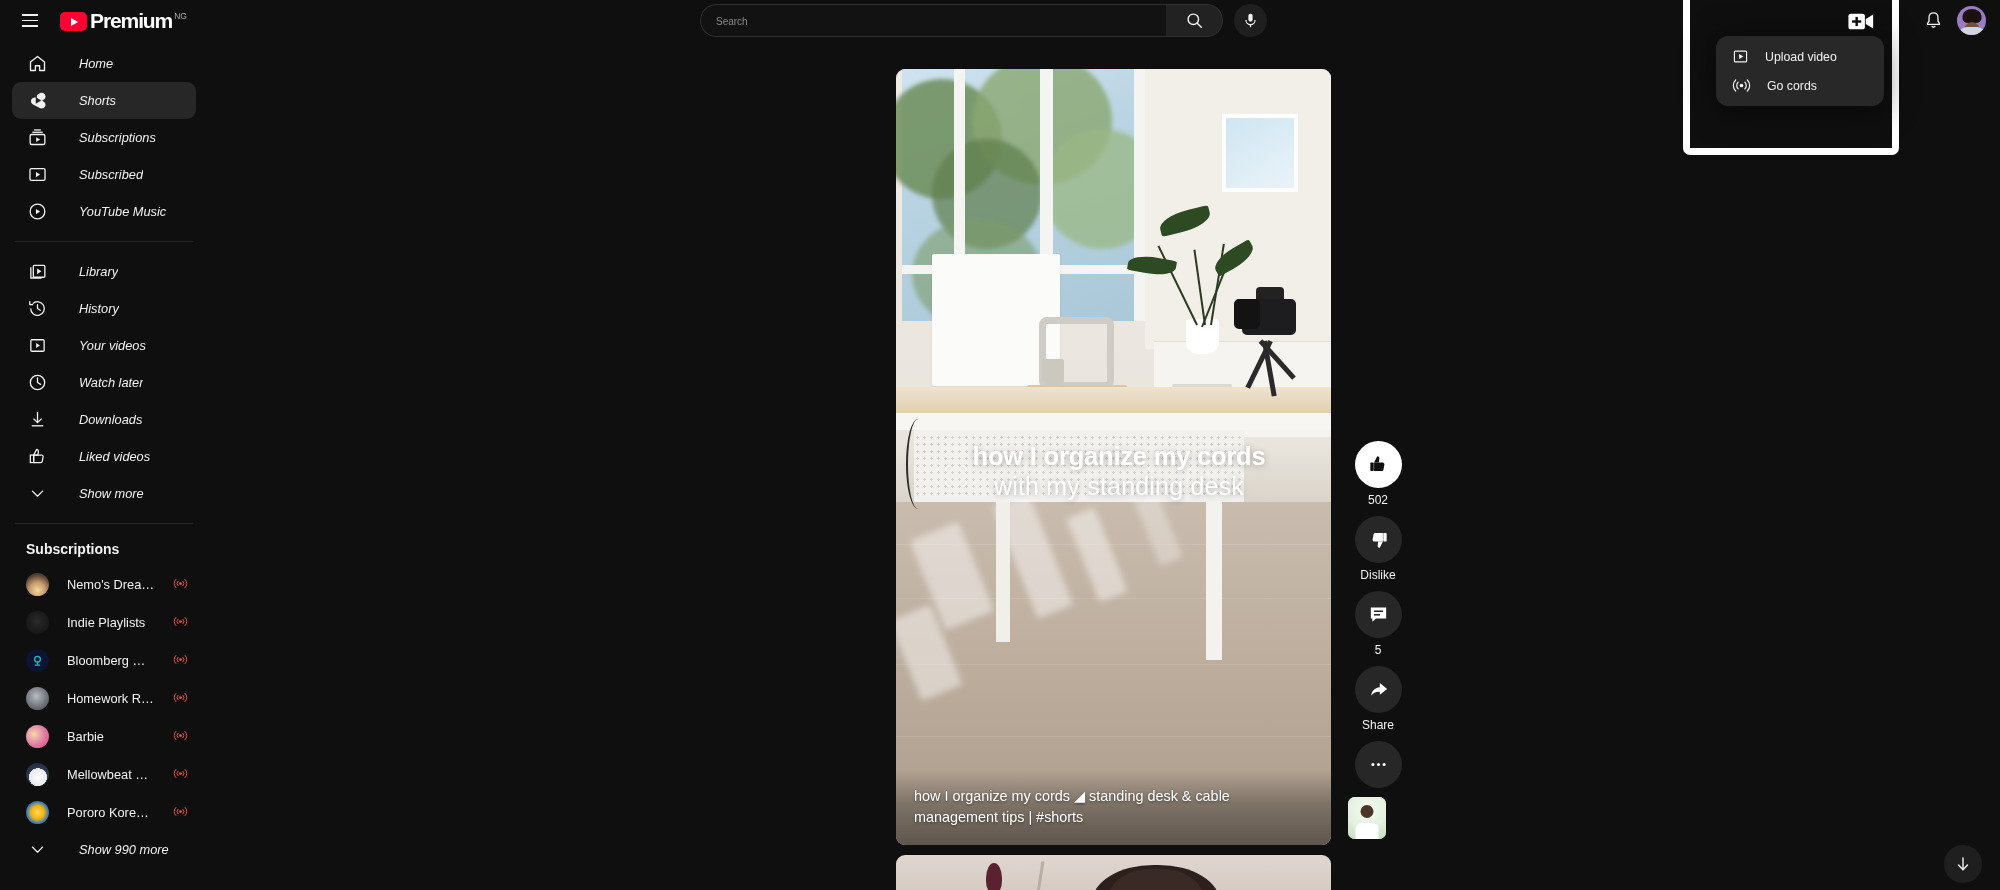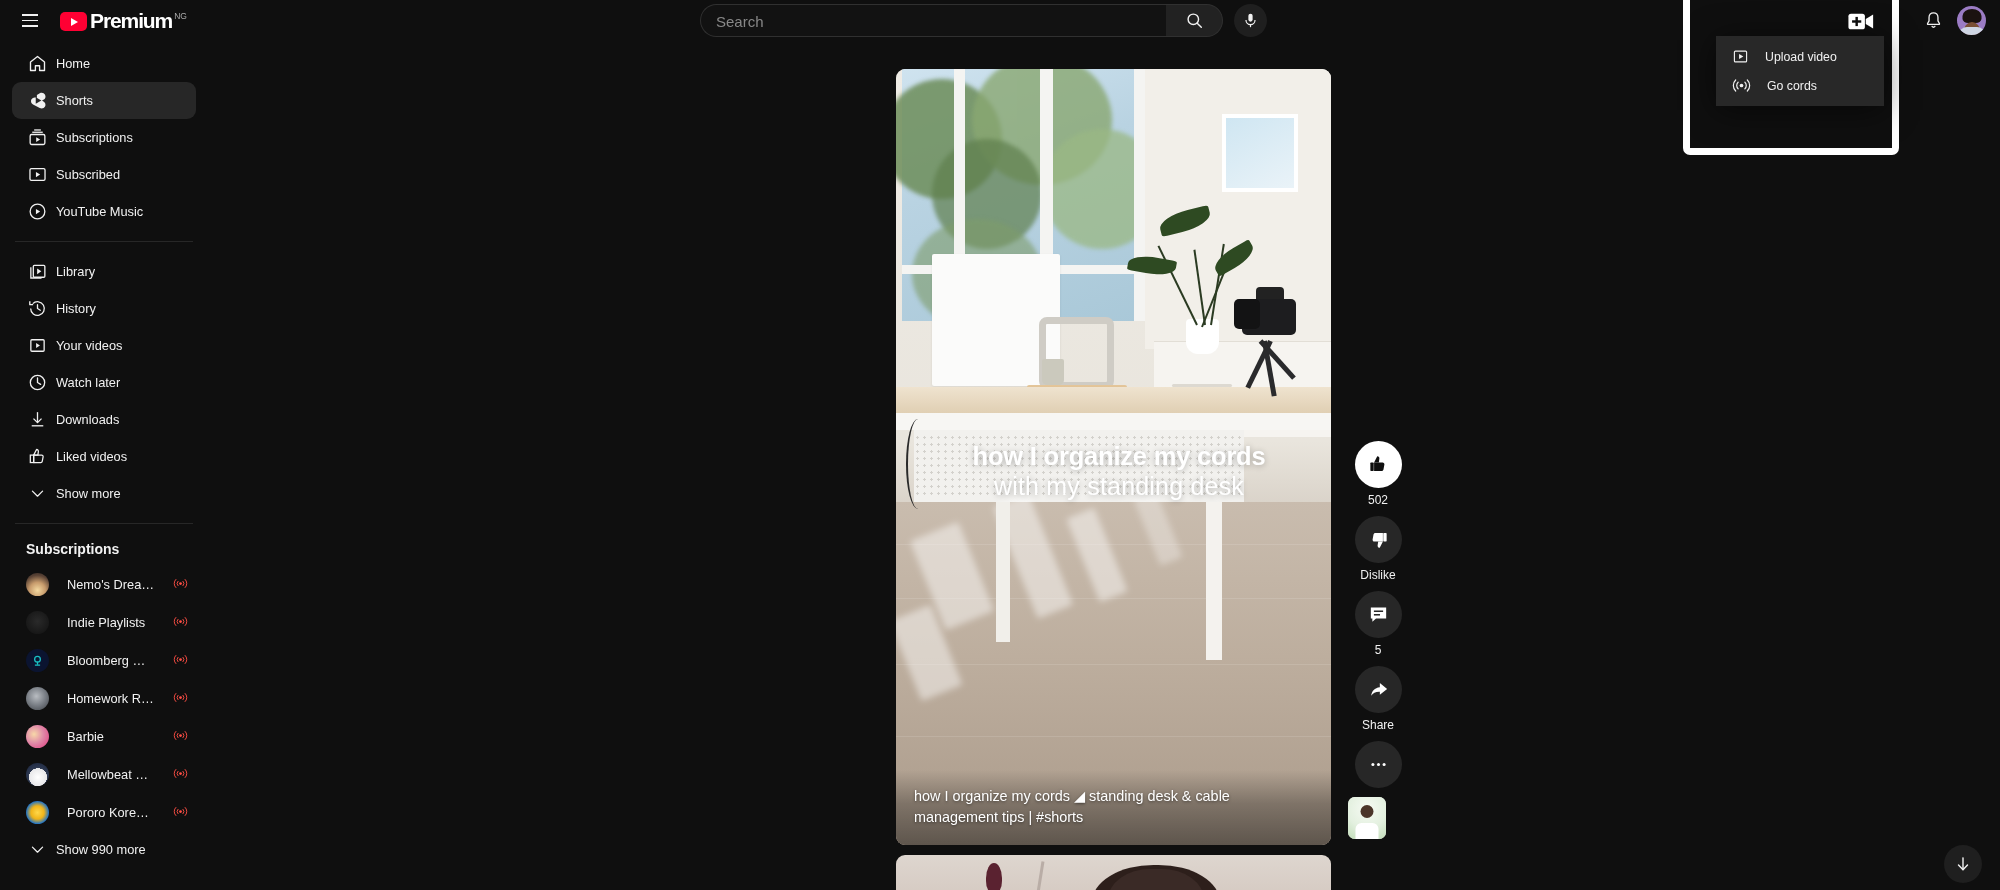--- a/index.html
+++ b/index.html
@@ -21,21 +21,21 @@
   .yt-play i{ width:0;height:0;border-left:7px solid #fff;border-top:4.5px solid transparent;
     border-bottom:4.5px solid transparent; margin-left:2px;}
   .logo-text{ font-size:21px; font-weight:bold; letter-spacing:-1.1px; color:#fff;
     margin-left:3px; line-height:21px; }
   .logo-sup{ font-size:8.5px; color:#aaa; margin-left:2px; margin-top:1px; letter-spacing:0; }
 
   .mast-center{ position:absolute; left:700px; top:4px; display:flex; align-items:center; gap:11px; }
   .search-box{ display:flex; width:523px; height:33px; }
   .search-input{
     flex:1; background:#121212; border:1px solid #303030; border-right:none;
-    border-radius:17px 0 0 17px; padding:2px 14px 0 15px; color:#f1f1f1; font-size:15px;
+    border-radius:17px 0 0 17px; padding:2px 14px 0 15px; color:#f1f1f1; font-size:10px;
     outline:none; font-family:"Liberation Sans", sans-serif;
   }
   .search-input::placeholder{ color:#888; }
   .search-btn{
     width:57px; background:#222222; border:1px solid #303030; border-left:none;
     border-radius:0 17px 17px 0; display:flex; align-items:center; justify-content:center;
     cursor:pointer;
   }
   .mic-btn{ width:33px;height:33px;border-radius:50%;background:#1f1f1f;
     display:flex;align-items:center;justify-content:center;cursor:pointer;}
@@ -53,36 +53,36 @@
   .avatar-body{position:absolute;left:50%;bottom:0;transform:translateX(-50%);
      width:26px;height:8px;border-radius:8px 8px 0 0;background:#cfd6e4;}
 
   
   #create-highlight{
     position:absolute; left:1683px; top:-8px; width:216px; height:163px;
     border:7px solid #ffffff; border-radius:7px; background:#0f0f0f; z-index:60;
   }
   #create-menu{
     position:absolute; left:1716px; top:36px; width:168px; height:70px;
-    background:#282828; border-radius:0; z-index:62; padding:6px 0;
+    background:#282828; border-radius:12px; z-index:62; padding:6px 0;
     box-shadow:0 4px 32px rgba(0,0,0,.55);
   }
   .cm-item{ display:flex; align-items:center; height:29px; padding:0 16px 0 16px;
     gap:16px; cursor:pointer; }
   .cm-label{ font-size:12.3px; color:#f1f1f1; white-space:nowrap; }
   #create-icon-btn{ position:absolute; left:1846px; top:6px; width:30px; height:30px;
     z-index:64; display:flex; align-items:center; justify-content:center; cursor:pointer;}
 
   
   #sidebar{
     position:absolute; left:0; top:41px; width:208px; height:849px;
     background:#0f0f0f; overflow:hidden; padding-top:4px;
   }
   .nav-item{ display:flex; align-items:center; height:37px; margin:0 12px 0 12px;
-    padding-left:14px; border-radius:10px; cursor:pointer; gap:8px; }
+    padding-left:14px; border-radius:10px; cursor:pointer; gap:31px;font-style:italic; }
   .nav-item.active{ background:#272727;border-radius:9px; }
   .nav-label{ font-size:12.8px; color:#f1f1f1; white-space:nowrap; overflow:hidden;
      text-overflow:ellipsis; }
   .nav-ico{ width:22px; height:22px; display:flex; align-items:center; justify-content:center;
     flex:none; }
   .divider{ height:1px; background:#272727; margin:11px 15px 11px 15px; }
   .section-title{ font-size:14px; font-weight:bold; color:#f1f1f1; padding:6px 0 8px 26px; }
   .sub-item{ display:flex; align-items:center; height:38px; margin:0 12px;
     padding-left:14px; border-radius:10px; cursor:pointer; gap:18px; }
   .sub-av{ width:23px;height:23px;border-radius:50%;flex:none; overflow:hidden; position:relative;}

